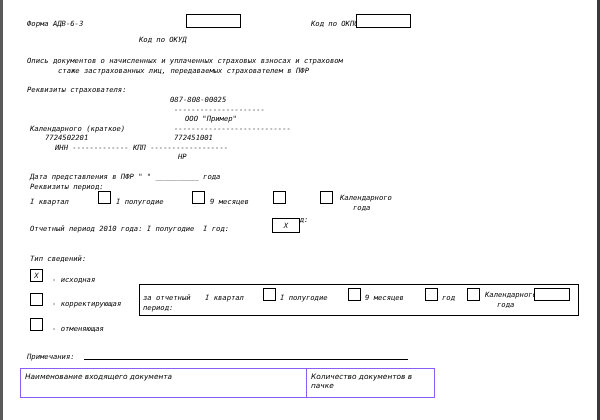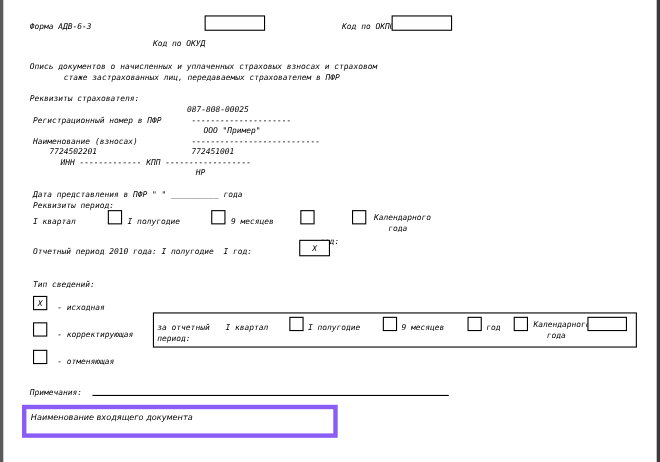--- a/index.html
+++ b/index.html
@@ -55,21 +55,21 @@
     align-items: center;
     justify-content: center;
   }
   .hr {
     position: absolute;
     border-top: 1px solid #000;
     height: 0;
   }
   .tbl-hdr {
     position: absolute;
-    border: 4px solid #8b5cf6;
+    border: 1px solid #8b5cf6;
     box-sizing: border-box;
     font-family: "DejaVu Sans", sans-serif;
     font-size: 7.4px;
     padding: 3px 4px;
     line-height: 1.25;
   }
 </style>
 </head>
 <body>
 
@@ -83,25 +83,24 @@
   <div class="box-txt" style="left:186px; top:14px; width:55px; height:14px;"></div>
   <div class="abs" style="left:287px; top:19px;margin-left:24px;">Код по ОКПО</div>
   <div class="box-txt" style="left:356px; top:14px; width:55px; height:14px;"></div>
 
   <div class="abs" style="left:27px; top:56px;">Опись документов о начисленных и уплаченных страховых взносах и страховом</div>
   <div class="abs" style="left:27px; top:66px;margin-left:31px;">стаже застрахованных лиц, передаваемых страхователем в ПФР</div>
 
   <div class="abs" style="left:27px; top:85px;">Реквизиты страхователя:</div>
 
   <div class="abs" style="left:170px; top:95px;">087-808-00025</div>
-  <div class="abs" style="left:30px; top:105px;">Регистрационный номер в ПФР</div>
   <div class="abs" style="left:174px; top:105px;">---------------------</div>
 
   <div class="abs" style="left:185px; top:114px;">ООО "Пример"</div>
-  <div class="abs" style="left:30px; top:124px;">Наименование (взносах)</div>
+  <div class="abs" style="left:30px; top:124px;">Календарного (краткое)</div>
   <div class="abs" style="left:174px; top:124px;">---------------------------</div>
 
   <div class="abs" style="left:45px; top:133px;">7724502201</div>
   <div class="abs" style="left:174px; top:133px;text-align:right;">772451001</div>
   <div class="abs" style="left:30px; top:143px;padding-left:25px;">ИНН ------------- КПП ------------------</div>
 
   <div class="abs" style="left:178px; top:152px;">НР</div>
 
   <div class="abs" style="left:30px; top:172px;">Дата представления в ПФР " " __________ года</div>
 
@@ -146,14 +145,15 @@
   <div class="box-txt" style="left:467px; top:288px; width:13px; height:13px;"></div>
   <div class="abs" style="left:485px; top:290px;">Календарного</div>
   <div class="abs" style="left:497px; top:300px;">года</div>
   <div class="box-txt" style="left:534px; top:288px; width:36px; height:13px;"></div>
 
   <div class="abs" style="left:27px; top:352px;">Примечания:</div>
   <div class="hr" style="left:84px; top:359px; width:324px;"></div>
   <div class="abs" style="left:88px; top:352px;"></div>
 
   <div class="tbl-hdr" style="left:20px; top:368px; width:287px; height:30px;">Наименование входящего документа</div>
+  <div class="tbl-hdr" style="left:306px; top:368px; width:129px; height:30px;">Количество документов в пачке</div>
 
 </div>
 
 </body></html>

